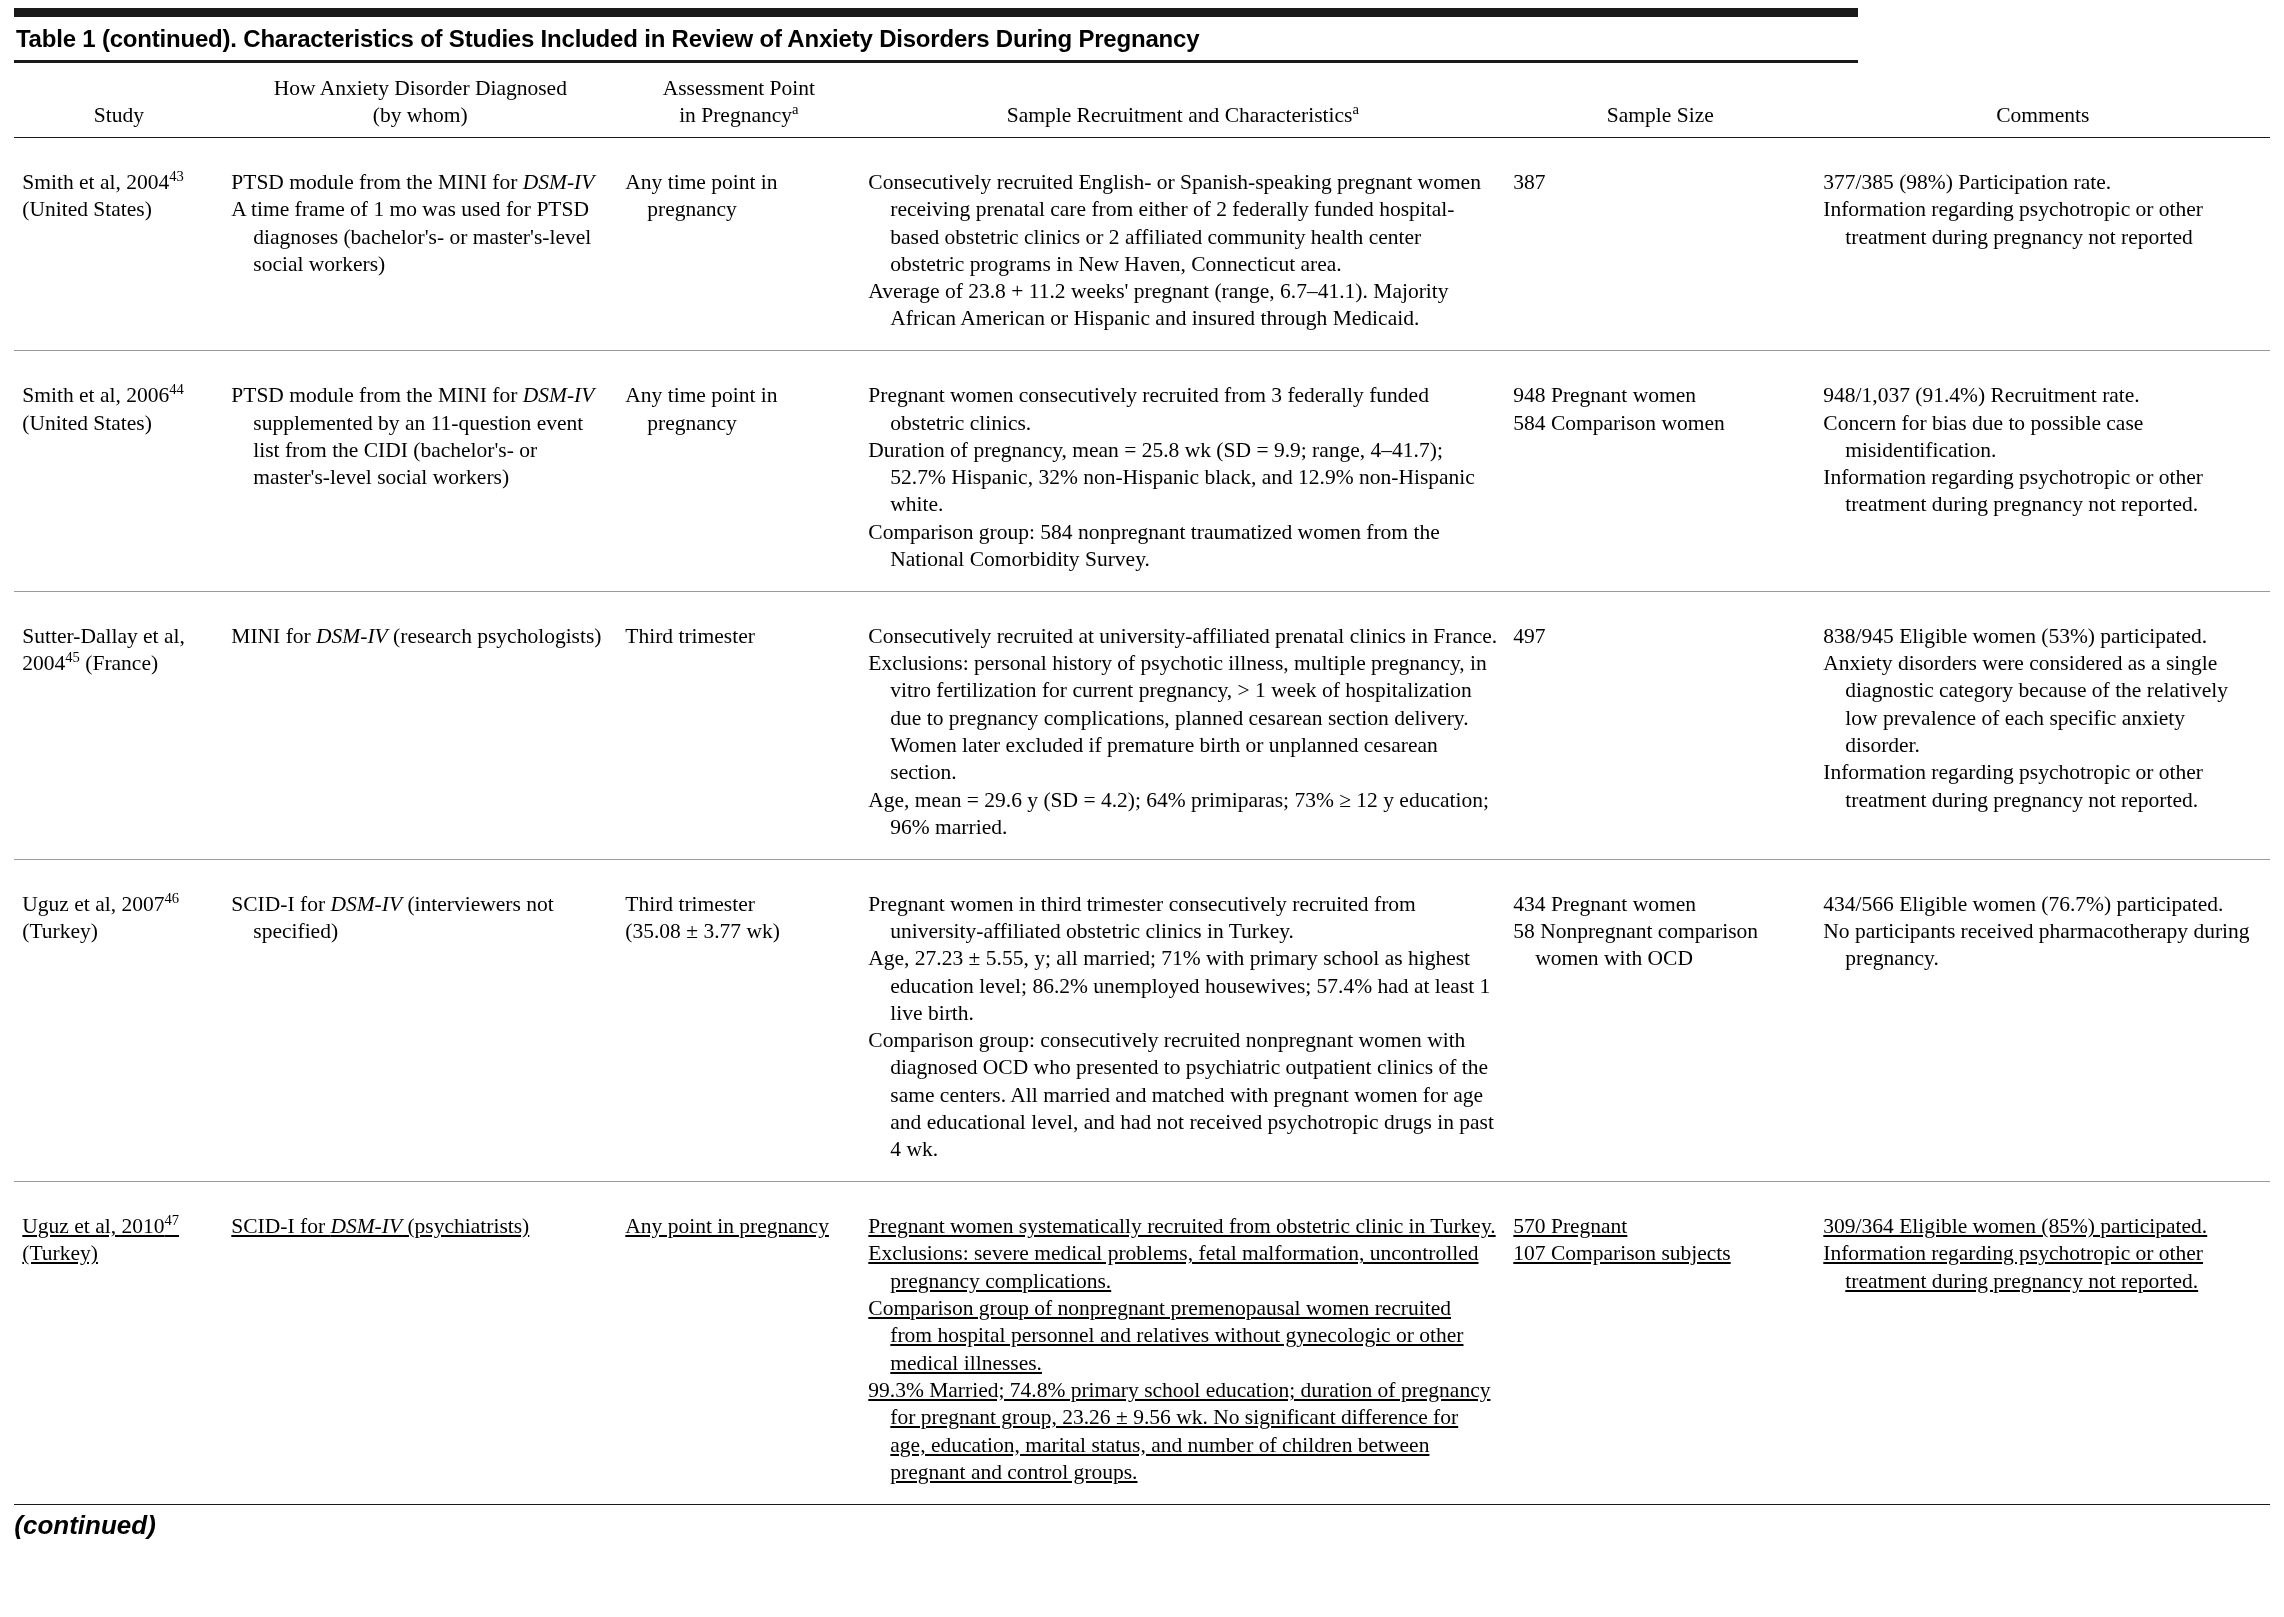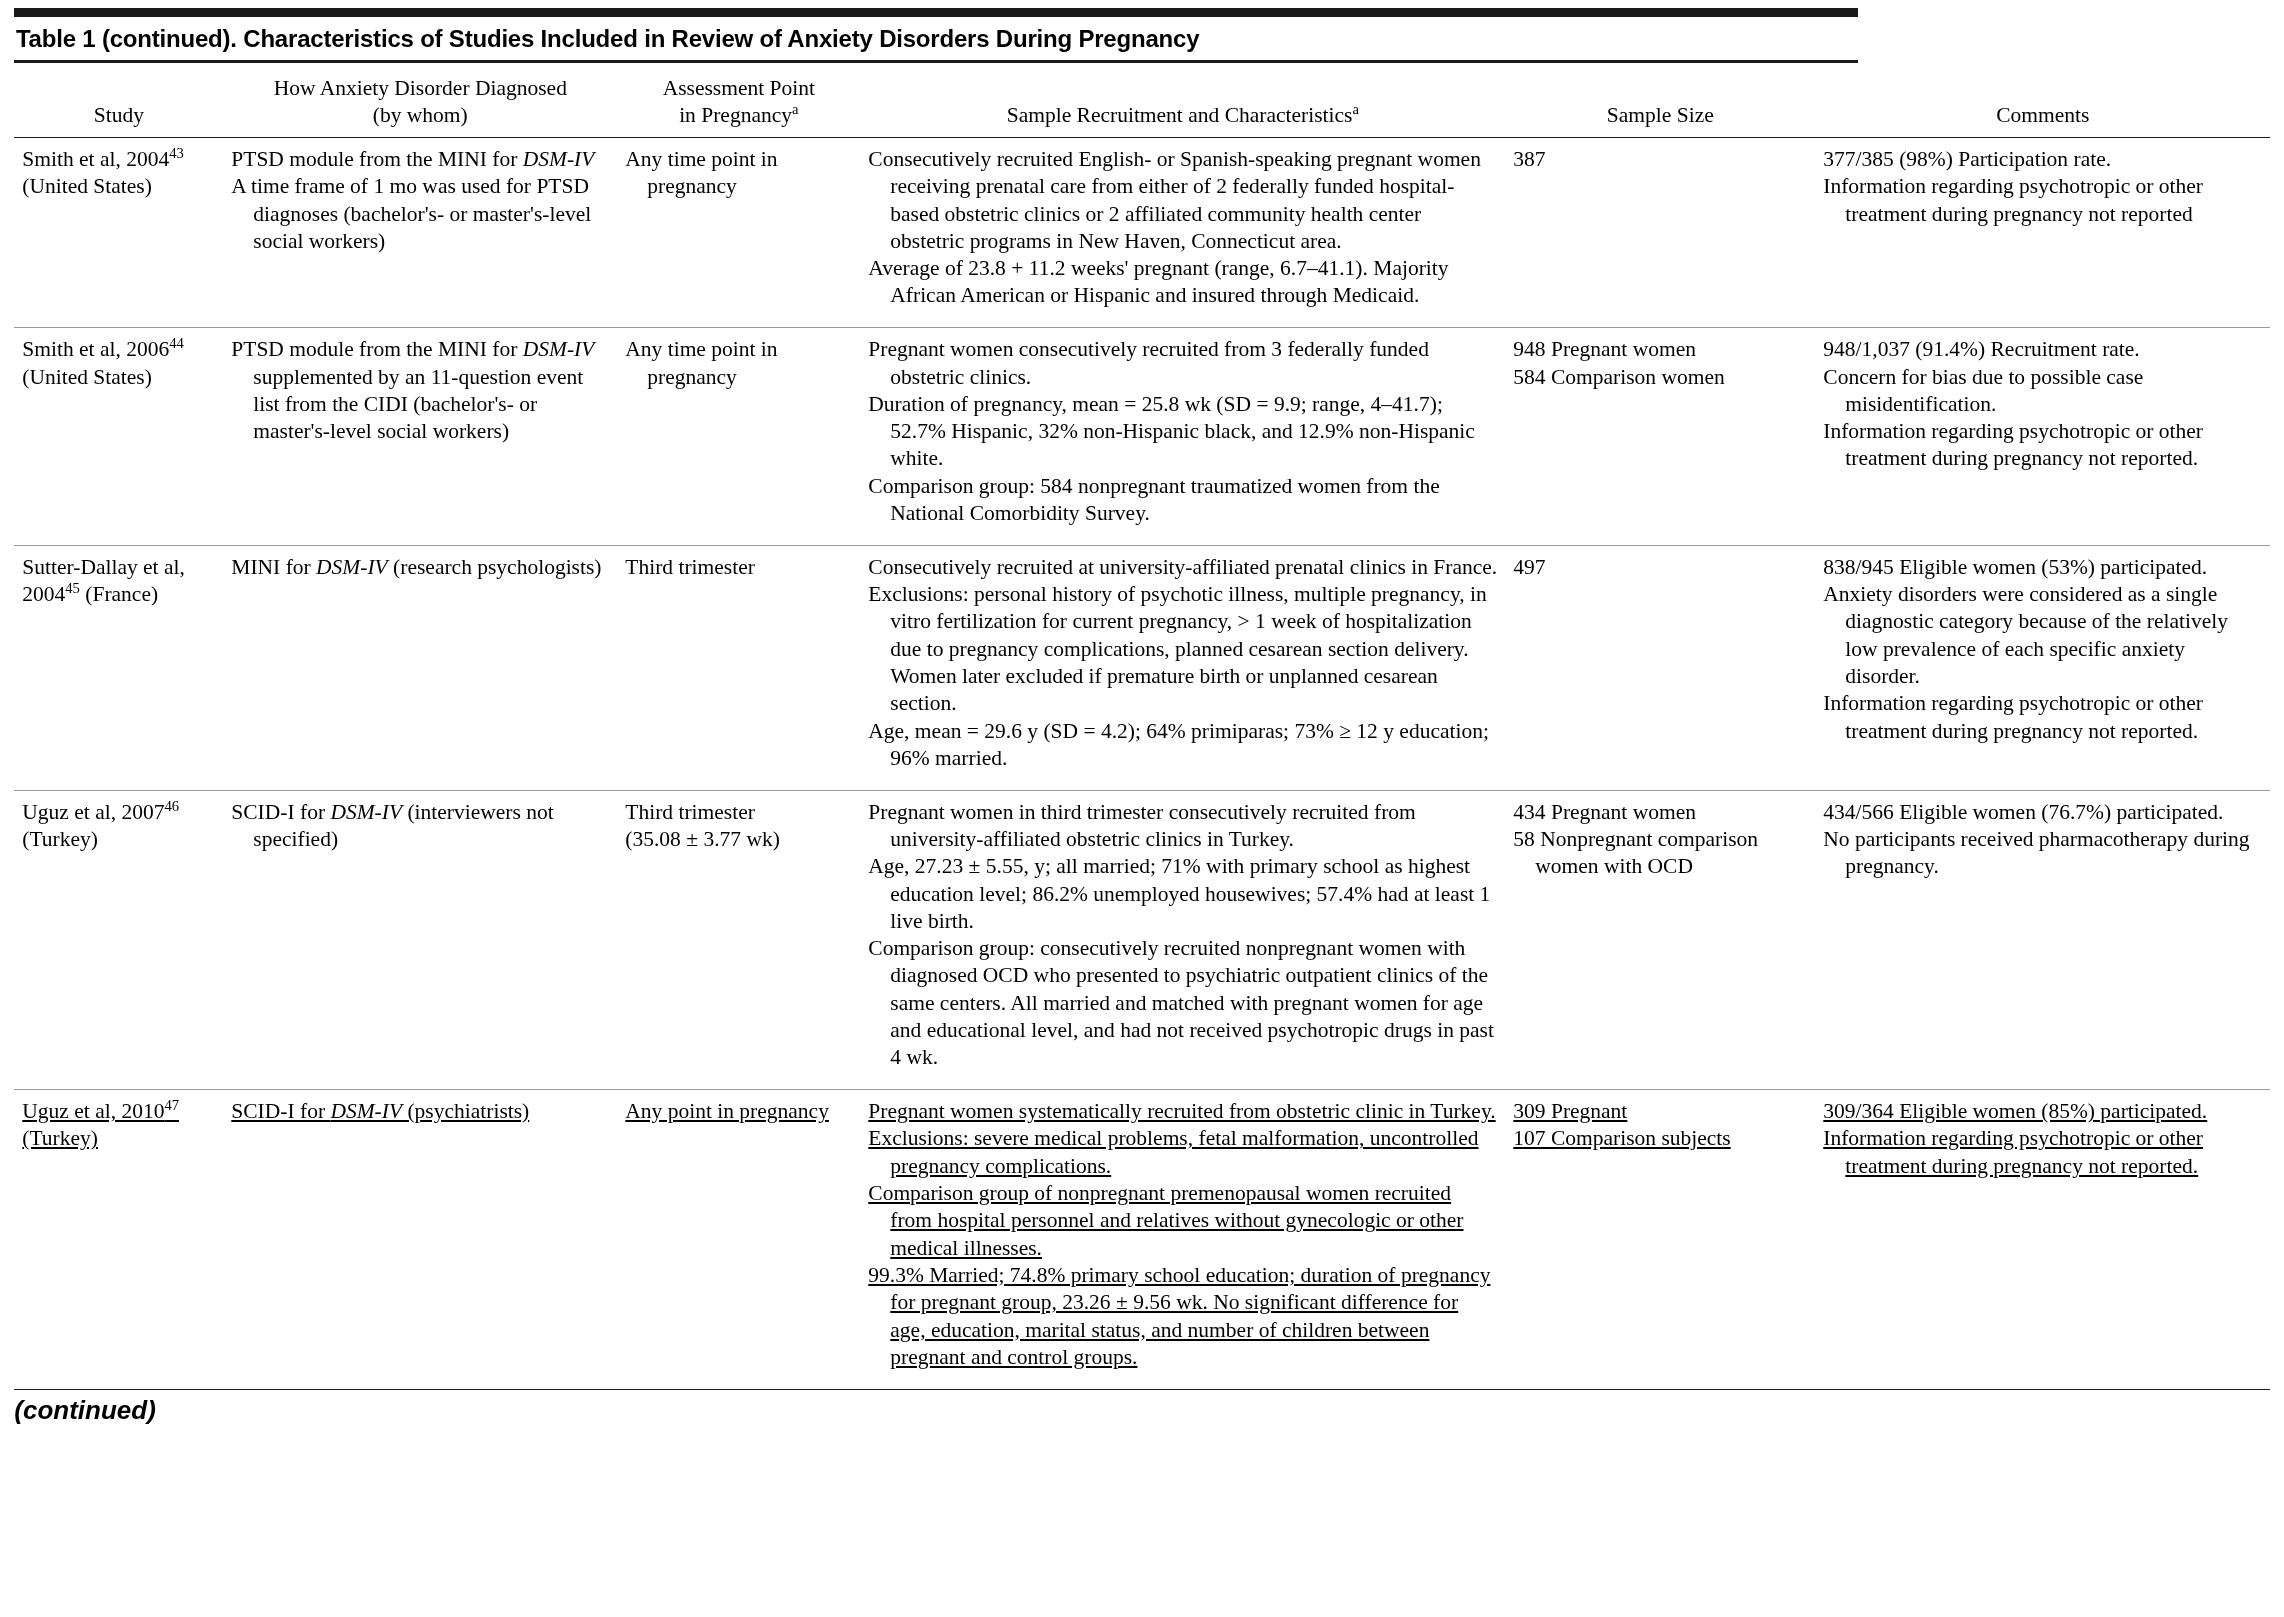--- a/index.html
+++ b/index.html
@@ -65,20 +65,21 @@
   td.col-study {
     padding-left: 1.6px;
   }
   tr.last-row td {
     border-bottom: 1.6px solid #1a1a1a;
     text-decoration: underline;
   }
   .hang {
     padding-left: 22px;
     text-indent: -22px;
+    margin-top: 23px;
   }
   .hang + .hang { margin-top: 0; }
   .plain { padding-left: 0; text-indent: 0; }
   sup {
     font-size: 0.68em;
     vertical-align: super;
     line-height: 0;
   }
   i { font-style: italic; }
   .continued {
@@ -247,21 +248,21 @@
         <td>
           <div class="hang"><span>Any point in pregnancy</span></div>
         </td>
         <td>
           <div class="hang"><span>Pregnant women systematically recruited from obstetric clinic in Turkey.</span></div>
           <div class="hang"><span>Exclusions: severe medical problems, fetal malformation, uncontrolled pregnancy complications.</span></div>
           <div class="hang"><span>Comparison group of nonpregnant premenopausal women recruited from hospital personnel and relatives without gynecologic or other medical illnesses.</span></div>
           <div class="hang"><span>99.3% Married; 74.8% primary school education; duration of pregnancy for pregnant group, 23.26 ± 9.56 wk. No significant difference for age, education, marital status, and number of children between pregnant and control groups.</span></div>
         </td>
         <td>
-          <div class="hang"><span>309 Pregnant</span></div>
+          <div class="hang"><span>570 Pregnant</span></div>
           <div class="hang"><span>107 Comparison subjects</span></div>
         </td>
         <td>
           <div class="hang"><span>309/364 Eligible women (85%) participated.</span></div>
           <div class="hang"><span>Information regarding psychotropic or other treatment during pregnancy not reported.</span></div>
         </td>
       </tr>
     </tbody>
   </table>
 

